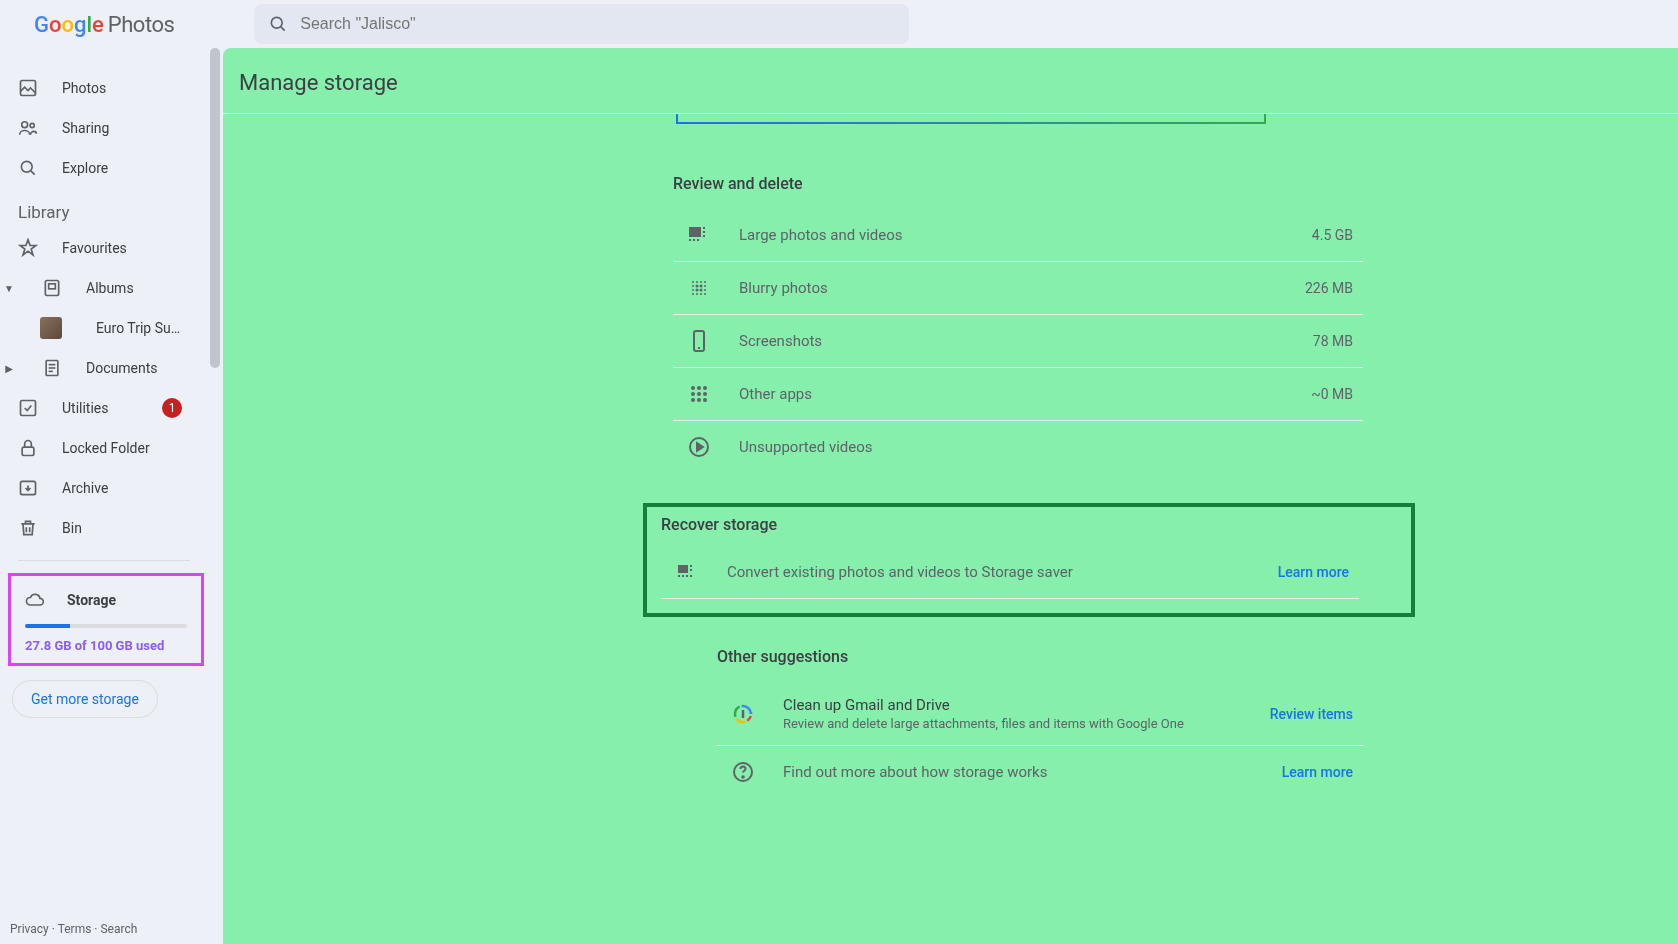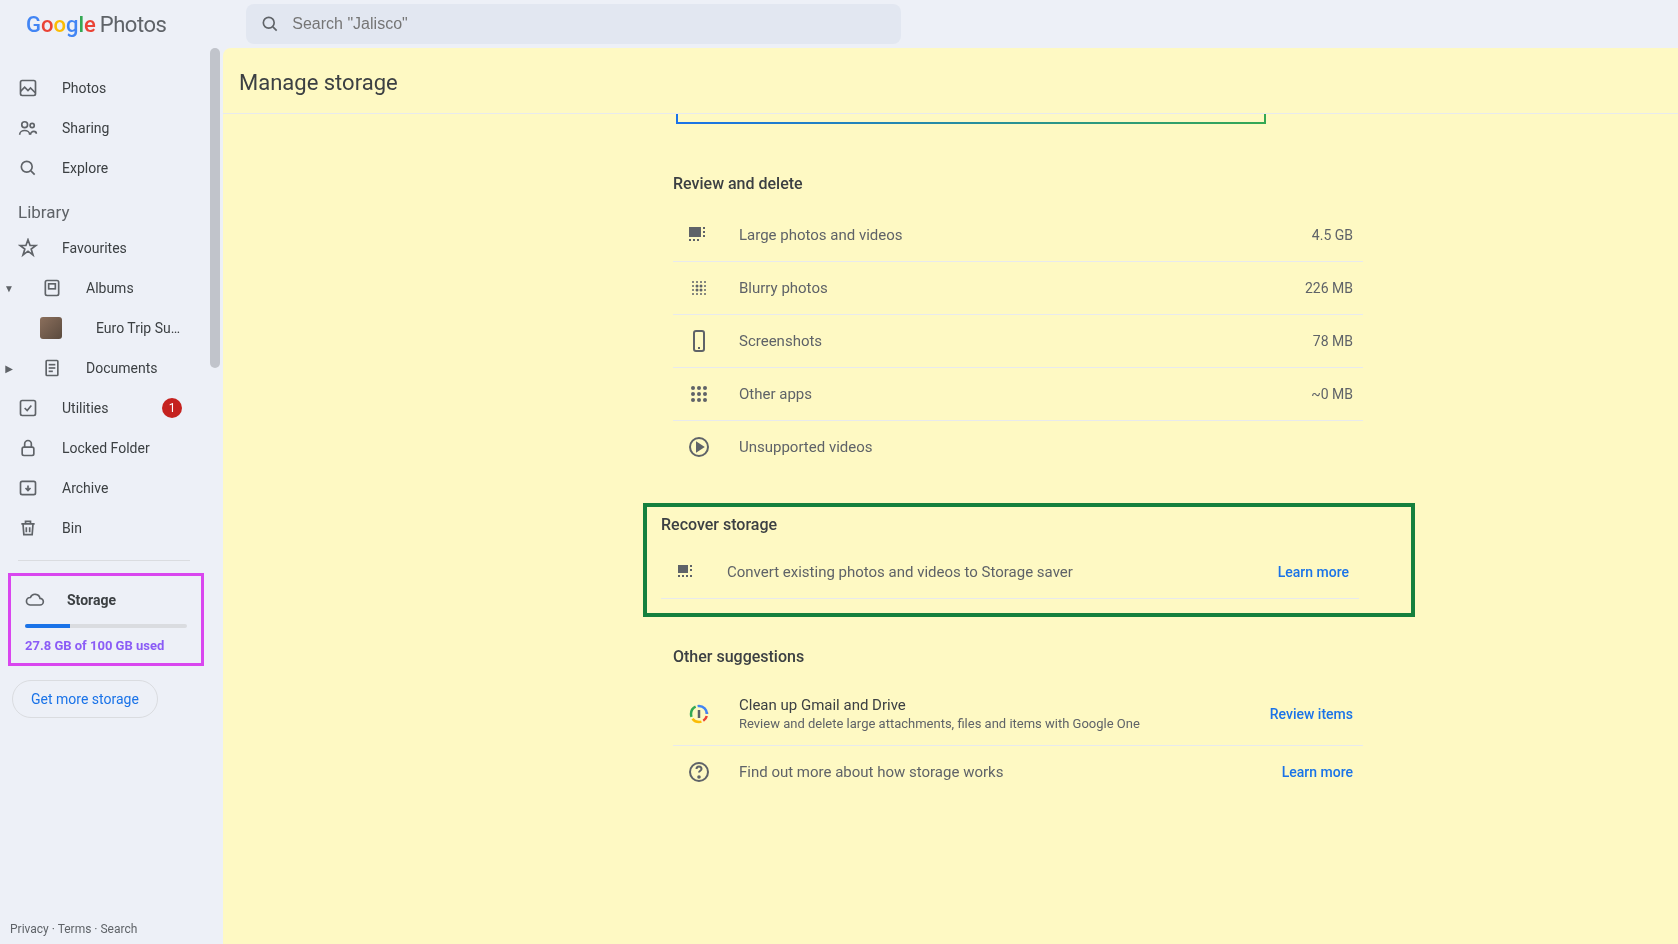--- a/index.html
+++ b/index.html
@@ -1,19 +1,19 @@
 <!DOCTYPE html>
 <html><head>
 <meta charset="utf-8">
 <style>
 * { box-sizing: border-box; margin: 0; padding: 0; }
 body { font-family: 'Google Sans', Roboto, Arial, sans-serif; background: #edf0f7; color: #3c4043; font-size: 14px; overflow: hidden; }
 .app { display: flex; flex-direction: column; height: 944px; width: 1678px; position: relative; }
 .topbar { height: 48px; display: flex; align-items: center; padding: 0 10px; background: #edf0f7; }
-.logo { display: flex; align-items: center; gap: 4px; margin-left: 16px; margin-right: 80px; }
+.logo { display: flex; align-items: center; gap: 4px; margin-left: 24px; margin-right: 80px; }
 .logo-text { font-size: 22px; color: #5f6368; font-weight: 400; letter-spacing: -0.5px; }
 .g-blue { color: #4285f4; } .g-red { color: #ea4335; } .g-yellow { color: #fbbc05; } .g-green { color: #34a853; }
 .search-wrap { flex: 0 0 655px; height: 40px; background: #e2e7f1; border-radius: 8px; display: flex; align-items: center; padding: 0 14px; gap: 12px; }
 .search-wrap input { border: none; background: transparent; outline: none; font-size: 16px; color: #5f6368; flex: 1; }
 .body { display: flex; flex: 1; min-height: 0; }
 .sidebar { width: 208px; background: #edf0f7; display: flex; flex-direction: column; padding-top: 20px; position: relative; }
 .nav-item { display: flex; align-items: center; height: 40px; padding: 0 18px; gap: 24px; color: #3c4043; font-size: 14px; cursor: pointer; border-radius: 0 20px 20px 0; margin-right: 8px; }
 .nav-icon { width: 20px; height: 20px; color: #5f6368; flex-shrink: 0; display: flex; align-items: center; justify-content: center; }
 .nav-section-label { font-size: 17px; color: #5f6368; padding: 14px 18px 6px; }
 .nav-item.sub { padding-left: 0; }
@@ -25,34 +25,34 @@
 .storage-row { display: flex; align-items: center; gap: 22px; padding: 6px 4px; }
 .progress { height: 4px; background: #dadce0; border-radius: 2px; margin: 8px 4px 10px; overflow: hidden; }
 .progress-fill { height: 100%; background: #1a73e8; width: 27.8%; }
 .storage-text { font-size: 13px; color: #8b5cf6; padding: 0 4px; }
 .get-more { margin: 14px 8px 0 12px; }
 .get-more button { border: 1px solid #dadce0; background: #fff0; color: #1a73e8; border-radius: 20px; padding: 10px 18px; font-size: 14px; font-family: inherit; cursor: pointer; }
 .footer-links { position: absolute; bottom: 8px; left: 10px; font-size: 12px; color: #5f6368; }
 .footer-links span { cursor: pointer; }
 .scrollbar-mock { width: 15px; background: #edf0f7; position: relative; }
 .scrollbar-thumb { position: absolute; top: 0; width: 10px; left: 2px; height: 320px; background: #c1c4cb; border-radius: 5px; }
-.main { flex: 1; background: #fef9c3; border-radius: 8px 0 0 0; display: flex; flex-direction: column; min-width: 0; }
+.main { flex: 1; background: #86efac; border-radius: 8px 0 0 0; display: flex; flex-direction: column; min-width: 0; }
 .main-header { padding: 22px 16px 18px; border-bottom: 1px solid #e8eaed; }
 .main-header h1 { font-size: 22px; font-weight: 400; color: #3c4043; }
 .content { flex: 1; padding: 0 0 20px; overflow: hidden; position: relative; }
 .content-inner { max-width: 690px; margin-left: 450px; }
 .top-chip { height: 10px; border: 2px solid; border-image: linear-gradient(90deg,#1a73e8,#34a853) 1; border-top: none; border-radius: 0 0 6px 6px; margin-bottom: 50px; margin-left: 3px; width: 590px; }
 .section-title { font-size: 16px; color: #3c4043; font-weight: 500; margin-bottom: 16px; }
 .list-row { display: flex; align-items: center; padding: 14px 0; border-bottom: 1px solid #e8eaed; gap: 28px; justify-content: center; }
 .list-row:last-child { border-bottom: none; }
 .list-icon { width: 24px; height: 24px; color: #5f6368; display: flex; align-items: center; justify-content: center; flex-shrink: 0; margin-left: 14px; }
 .list-label { flex: 1; font-size: 15px; color: #5f6368; }
 .list-size { font-size: 14px; color: #5f6368; margin-right: 10px; }
 .list-action { color: #1a73e8; font-size: 14px; cursor: pointer; margin-right: 10px; font-weight: 500; }
-.section-block { margin-top: 30px; }
+.section-block { margin-top: 30px; margin-left: 44px; }
 .highlight-block { border: 4px solid #15803d; padding: 8px 14px 14px; margin-left: -30px; margin-right: -52px; }
 .highlight-block .section-title { margin-bottom: 12px; }
 .highlight-block .list-row { border-bottom: 1px solid #e8eaed; margin-right: 38px;}
 .sub-desc { font-size: 13px; color: #5f6368; margin-top: 2px; }
 .two-line { display: flex; flex-direction: column; flex: 1; }
 svg { width: 100%; height: 100%; }
 .nav-label { white-space: nowrap; overflow: hidden; text-overflow: ellipsis; }
 </style>
 </head>
 <body>

